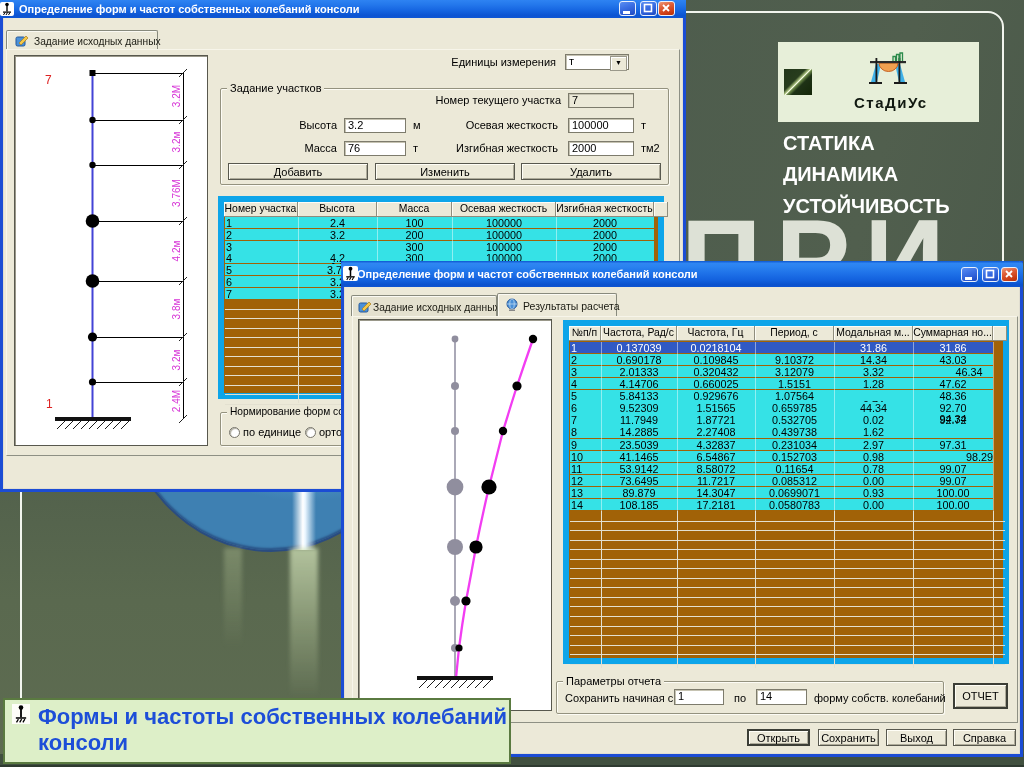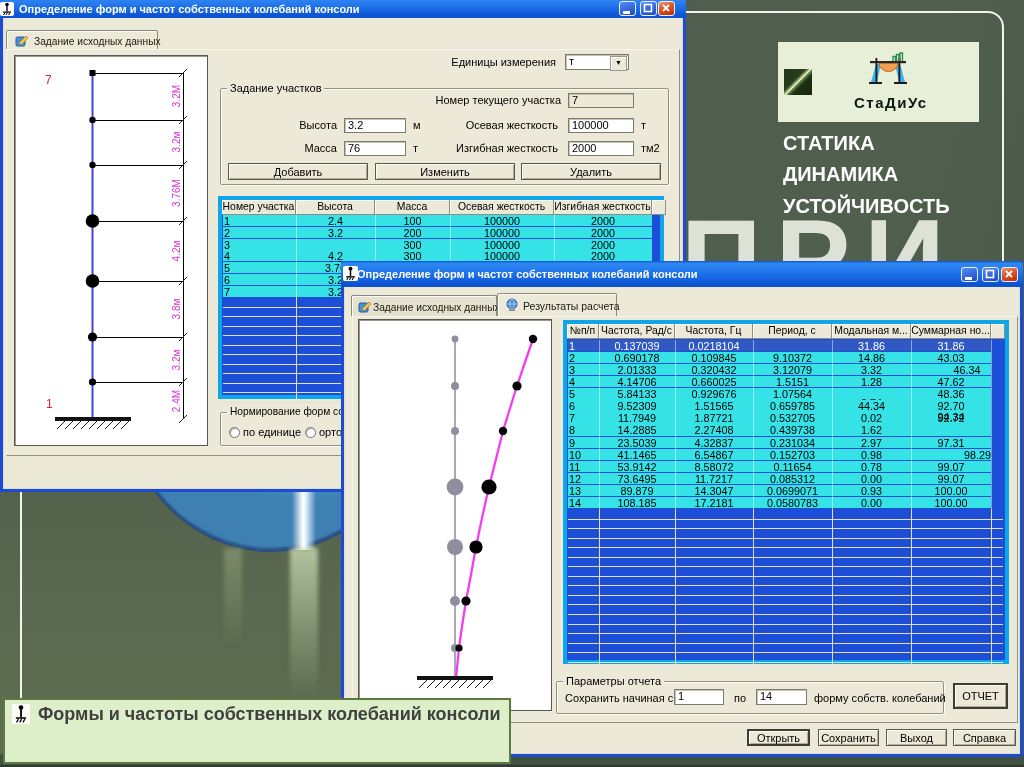--- a/index.html
+++ b/index.html
@@ -56,21 +56,21 @@
 .lbl{position:absolute;font-size:11px;color:#000;white-space:nowrap;}
 .lblr{position:absolute;font-size:11px;color:#000;white-space:nowrap;text-align:right;}
 .grp{position:absolute;border:1px solid #94927f;border-radius:2px;box-sizing:border-box;
   box-shadow:1px 1px 0 #fdfcf5, inset 1px 1px 0 #fdfcf5;}
 .grp>span{position:absolute;top:-7px;left:6px;background:#ece9d8;padding:0 3px;font-size:11px;}
 .btn{position:absolute;background:#ece9d8;border:1px solid #58584e;box-sizing:border-box;
   box-shadow:inset 1px 1px 0 #fffef6, inset -1px -1px 0 #aeab9a;
   font-size:11px;text-align:center;color:#000;}
 .btn.def{border:2px solid #3c3e36;}
 
-.grid{position:absolute;background:#1d4ed8;border:4px solid #0ea5e9;box-sizing:border-box;}
+.grid{position:absolute;background:#a16207;border:6px solid #0ea5e9;box-sizing:border-box;}
 .gh{position:absolute;background:#ece9d8;border-right:1px solid #8f8d7d;border-bottom:1px solid #8f8d7d;
   box-shadow:inset 1px 1px 0 #fdfcf5;box-sizing:border-box;
   font-size:10.4px;text-align:center;overflow:hidden;white-space:nowrap;}
 .row{position:absolute;background:#35e2e6;font-size:11px;color:#000;}
 .row.sel{background:#3059c4;color:#fff;}
 .cell{position:absolute;text-align:center;font-size:10.8px;overflow:hidden;white-space:nowrap;}
 .radio{position:absolute;width:9px;height:9px;border-radius:50%;background:#fff;
   border:1px solid #77756a;box-shadow:inset 1px 1px 1px #b0aea0;}
 </style></head>
 <body>
@@ -382,21 +382,21 @@
       <div class="cell" style="left:32px;top:16px;width:76px;height:12.07px;color:#fff;">0.137039</div>
       <div class="cell" style="left:108px;top:16px;width:78px;height:12.07px;color:#fff;">0.0218104</div>
       <div class="cell" style="left:186px;top:28px;width:79px;height:12.07px;color:#fff;text-align:center;">45.8497</div>
       <div class="cell" style="left:265px;top:16px;width:79px;height:12.07px;color:#fff;">31.86</div>
       <div class="cell" style="left:344px;top:16px;width:80px;height:12.07px;color:#fff;">31.86</div>
       <div class="row" style="left:1px;top:28.07px;width:423px;height:11.27px;"></div>
       <div class="cell" style="left:0px;top:28.07px;width:32px;height:12.07px;text-align:left;padding-left:2px;">2</div>
       <div class="cell" style="left:32px;top:28.07px;width:76px;height:12.07px;">0.690178</div>
       <div class="cell" style="left:108px;top:28.07px;width:78px;height:12.07px;">0.109845</div>
       <div class="cell" style="left:186px;top:28.07px;width:79px;height:12.07px;">9.10372</div>
-      <div class="cell" style="left:265px;top:28.07px;width:79px;height:12.07px;">14.86</div>
+      <div class="cell" style="left:265px;top:28.07px;width:79px;height:12.07px;">14.34</div>
       <div class="cell" style="left:344px;top:28.07px;width:80px;height:12.07px;">43.03</div>
       <div class="row" style="left:1px;top:40.14px;width:423px;height:11.27px;"></div>
       <div class="cell" style="left:0px;top:40.14px;width:32px;height:12.07px;text-align:left;padding-left:2px;">3</div>
       <div class="cell" style="left:32px;top:40.14px;width:76px;height:12.07px;">2.01333</div>
       <div class="cell" style="left:108px;top:40.14px;width:78px;height:12.07px;">0.320432</div>
       <div class="cell" style="left:186px;top:40.14px;width:79px;height:12.07px;">3.12079</div>
       <div class="cell" style="left:265px;top:40.14px;width:79px;height:12.07px;">3.32</div>
       <div class="cell" style="left:344px;top:40.14px;width:80px;height:12.07px;margin-left:16px;">46.34</div>
       <div class="row" style="left:1px;top:52.21px;width:423px;height:11.27px;"></div>
       <div class="cell" style="left:0px;top:52.21px;width:32px;height:12.07px;text-align:left;padding-left:2px;">4</div>
@@ -522,14 +522,14 @@
 </div>
 
 <div style="position:absolute;left:3px;top:698px;width:508px;height:66px;background:#ddefc8;
   border:2px solid #5a7a40;box-sizing:border-box;">
   <svg class="abs" style="left:7px;top:4px;background:#fdfdf8;" width="18" height="20" viewBox="0 0 14 15">
     <circle cx="7" cy="2.5" r="1.8" fill="#000"></circle>
       <rect x="6.3" y="3" width="1.4" height="7" fill="#000"></rect>
     <rect x="3" y="10" width="8" height="1.2" fill="#000"></rect>
     <path d="M3.5,14 L5,11.5 M6,14 L7.5,11.5 M8.5,14 L10,11.5" stroke="#000" stroke-width="1"></path>
   </svg>
-  <div style="position:absolute;left:33px;top:4px;font-size:18px;font-weight:bold;color:#404040;">Формы и частоты собственных колебаний консоли</div>
+  <div style="position:absolute;left:33px;top:4px;font-size:22px;font-weight:bold;color:#1d4ed8;">Формы и частоты собственных колебаний консоли</div>
 </div>
 
 </body></html>

